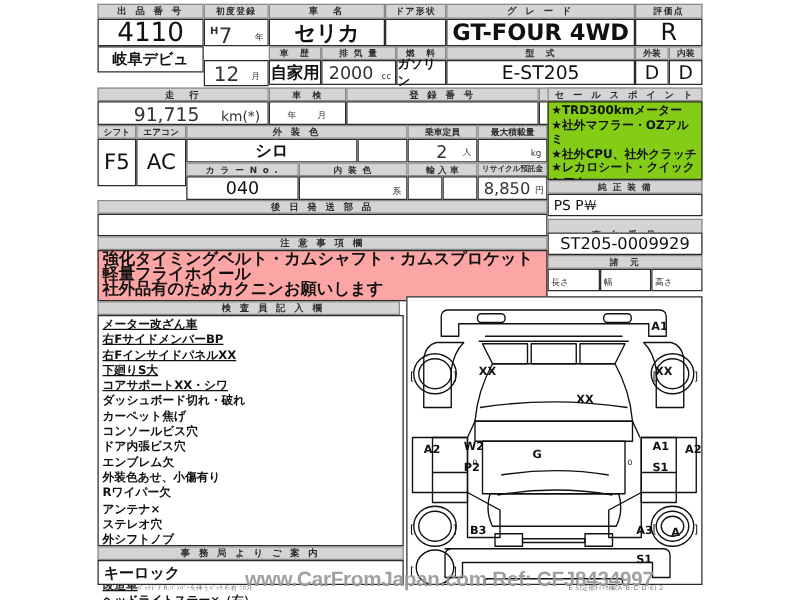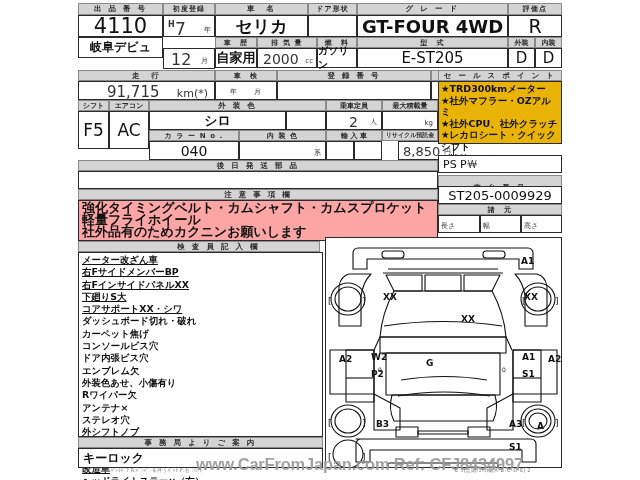--- a/index.html
+++ b/index.html
@@ -18,21 +18,21 @@
   .hdrS{letter-spacing:1.1px;font-size:7px;}
   .val{position:absolute;box-sizing:border-box;display:flex;align-items:center;
        justify-content:center;font-size:17px;color:#111;}
   .val.lft{justify-content:flex-start;padding-left:4px;}
   .mid{font-size:12px;}
   .big{font-size:21px;}
 
   .lbl{position:absolute;font-size:7px;color:#333;}
 
   
-  .sp{position:absolute;box-sizing:border-box;border:1px solid #2b2b2b;background:#eab308;
+  .sp{position:absolute;box-sizing:border-box;border:1px solid #2b2b2b;background:#84cc16;
       padding:1px 2px 0 2px;font-size:9.5px;line-height:11.6px;font-weight:bold;}
   .notes{position:absolute;box-sizing:border-box;border:1px solid #2b2b2b;background:#fca5a5;
       padding:1px 3px;font-size:13px;line-height:12.2px;font-weight:bold;}
   .insp{position:absolute;box-sizing:border-box;border:1px solid #2b2b2b;background:#fff;
       padding:1px 3px;font-size:9.4px;line-height:12.3px;font-weight:bold;}
   .insp .u{text-decoration:underline;}
   .insp div{white-space:nowrap;}
 
   
   #diag{position:absolute;box-sizing:border-box;border:1px solid #2b2b2b;background:#fff;}
@@ -146,37 +146,38 @@
   <div class="hdr hdrS" style="left:248px;top:127px;width:56px;height:11px;letter-spacing:0;">輸 入 車</div>
   <div class="hdr hdrS" style="left:304px;top:127px;width:56px;height:11px;letter-spacing:0;font-size:6px;">リサイクル預託金</div>
 
   <div class="box val" style="left:71px;top:138px;width:90px;height:19px;font-size:14px;">040</div>
   <div class="box" style="left:161px;top:138px;width:87px;height:19px;">
     <span class="lbl" style="left:8px;top:3px;font-size:12px;"></span>
     <span class="lbl" style="right:4px;bottom:1px;">系</span>
   </div>
   <div class="box val" style="left:248px;top:138px;width:28px;height:19px;"></div>
   <div class="box" style="left:276px;top:138px;width:28px;height:19px;"></div>
-  <div class="box" style="left:304px;top:138px;width:56px;height:19px;margin-left:16px;">
+  <div class="box" style="left:304px;top:138px;width:56px;height:19px;">
     <span class="lbl" style="left:4px;top:2px;font-size:13px;">8,850</span>
     <span class="lbl" style="right:2px;bottom:2px;">円</span>
   </div>
 
   <div class="hdr" style="left:0px;top:157px;width:360px;height:11px;">後 日 発 送 部 品</div>
   <div class="box val lft" style="left:0px;top:168px;width:360px;height:18px;font-size:10px;"></div>
 
   <div class="hdr" style="left:360px;top:67px;width:124px;height:11px;text-align:right;">セ ー ル ス ポ イ ン ト</div>
   <div class="sp" id="sales-points" style="left:360px;top:78px;width:124px;height:63px;">
       <div>★TRD300kmメーター</div>
       <div>★社外マフラー・OZアルミ</div>
       <div>★社外CPU、社外クラッチ</div>
       <div>★レカロシート・クイックシフト</div>
       <div>★社外エアクリ</div>
     </div>
 
+  <div class="hdr hdrS" style="left:360px;top:141px;width:124px;height:11px;">純 正 装 備</div>
   <div class="box val lft" style="left:360px;top:152px;width:124px;height:18px;font-size:11px;">PS P￦</div>
 
   <div class="hdr" style="left:360px;top:172px;width:124px;height:25px;">車 台 番 号</div>
   <div class="box val" style="left:360px;top:183px;width:124px;height:18px;font-size:13px;">ST205-0009929</div>
   <div class="hdr hdrS" style="left:360px;top:201px;width:124px;height:11px;">諸　元</div>
   <div class="box" style="left:360px;top:212px;width:42px;height:18px;">
     <span class="lbl" style="left:2px;top:5px;">長さ</span>
   </div>
   <div class="box" style="left:402px;top:212px;width:41px;height:18px;">
     <span class="lbl" style="left:2px;top:5px;">幅</span>

